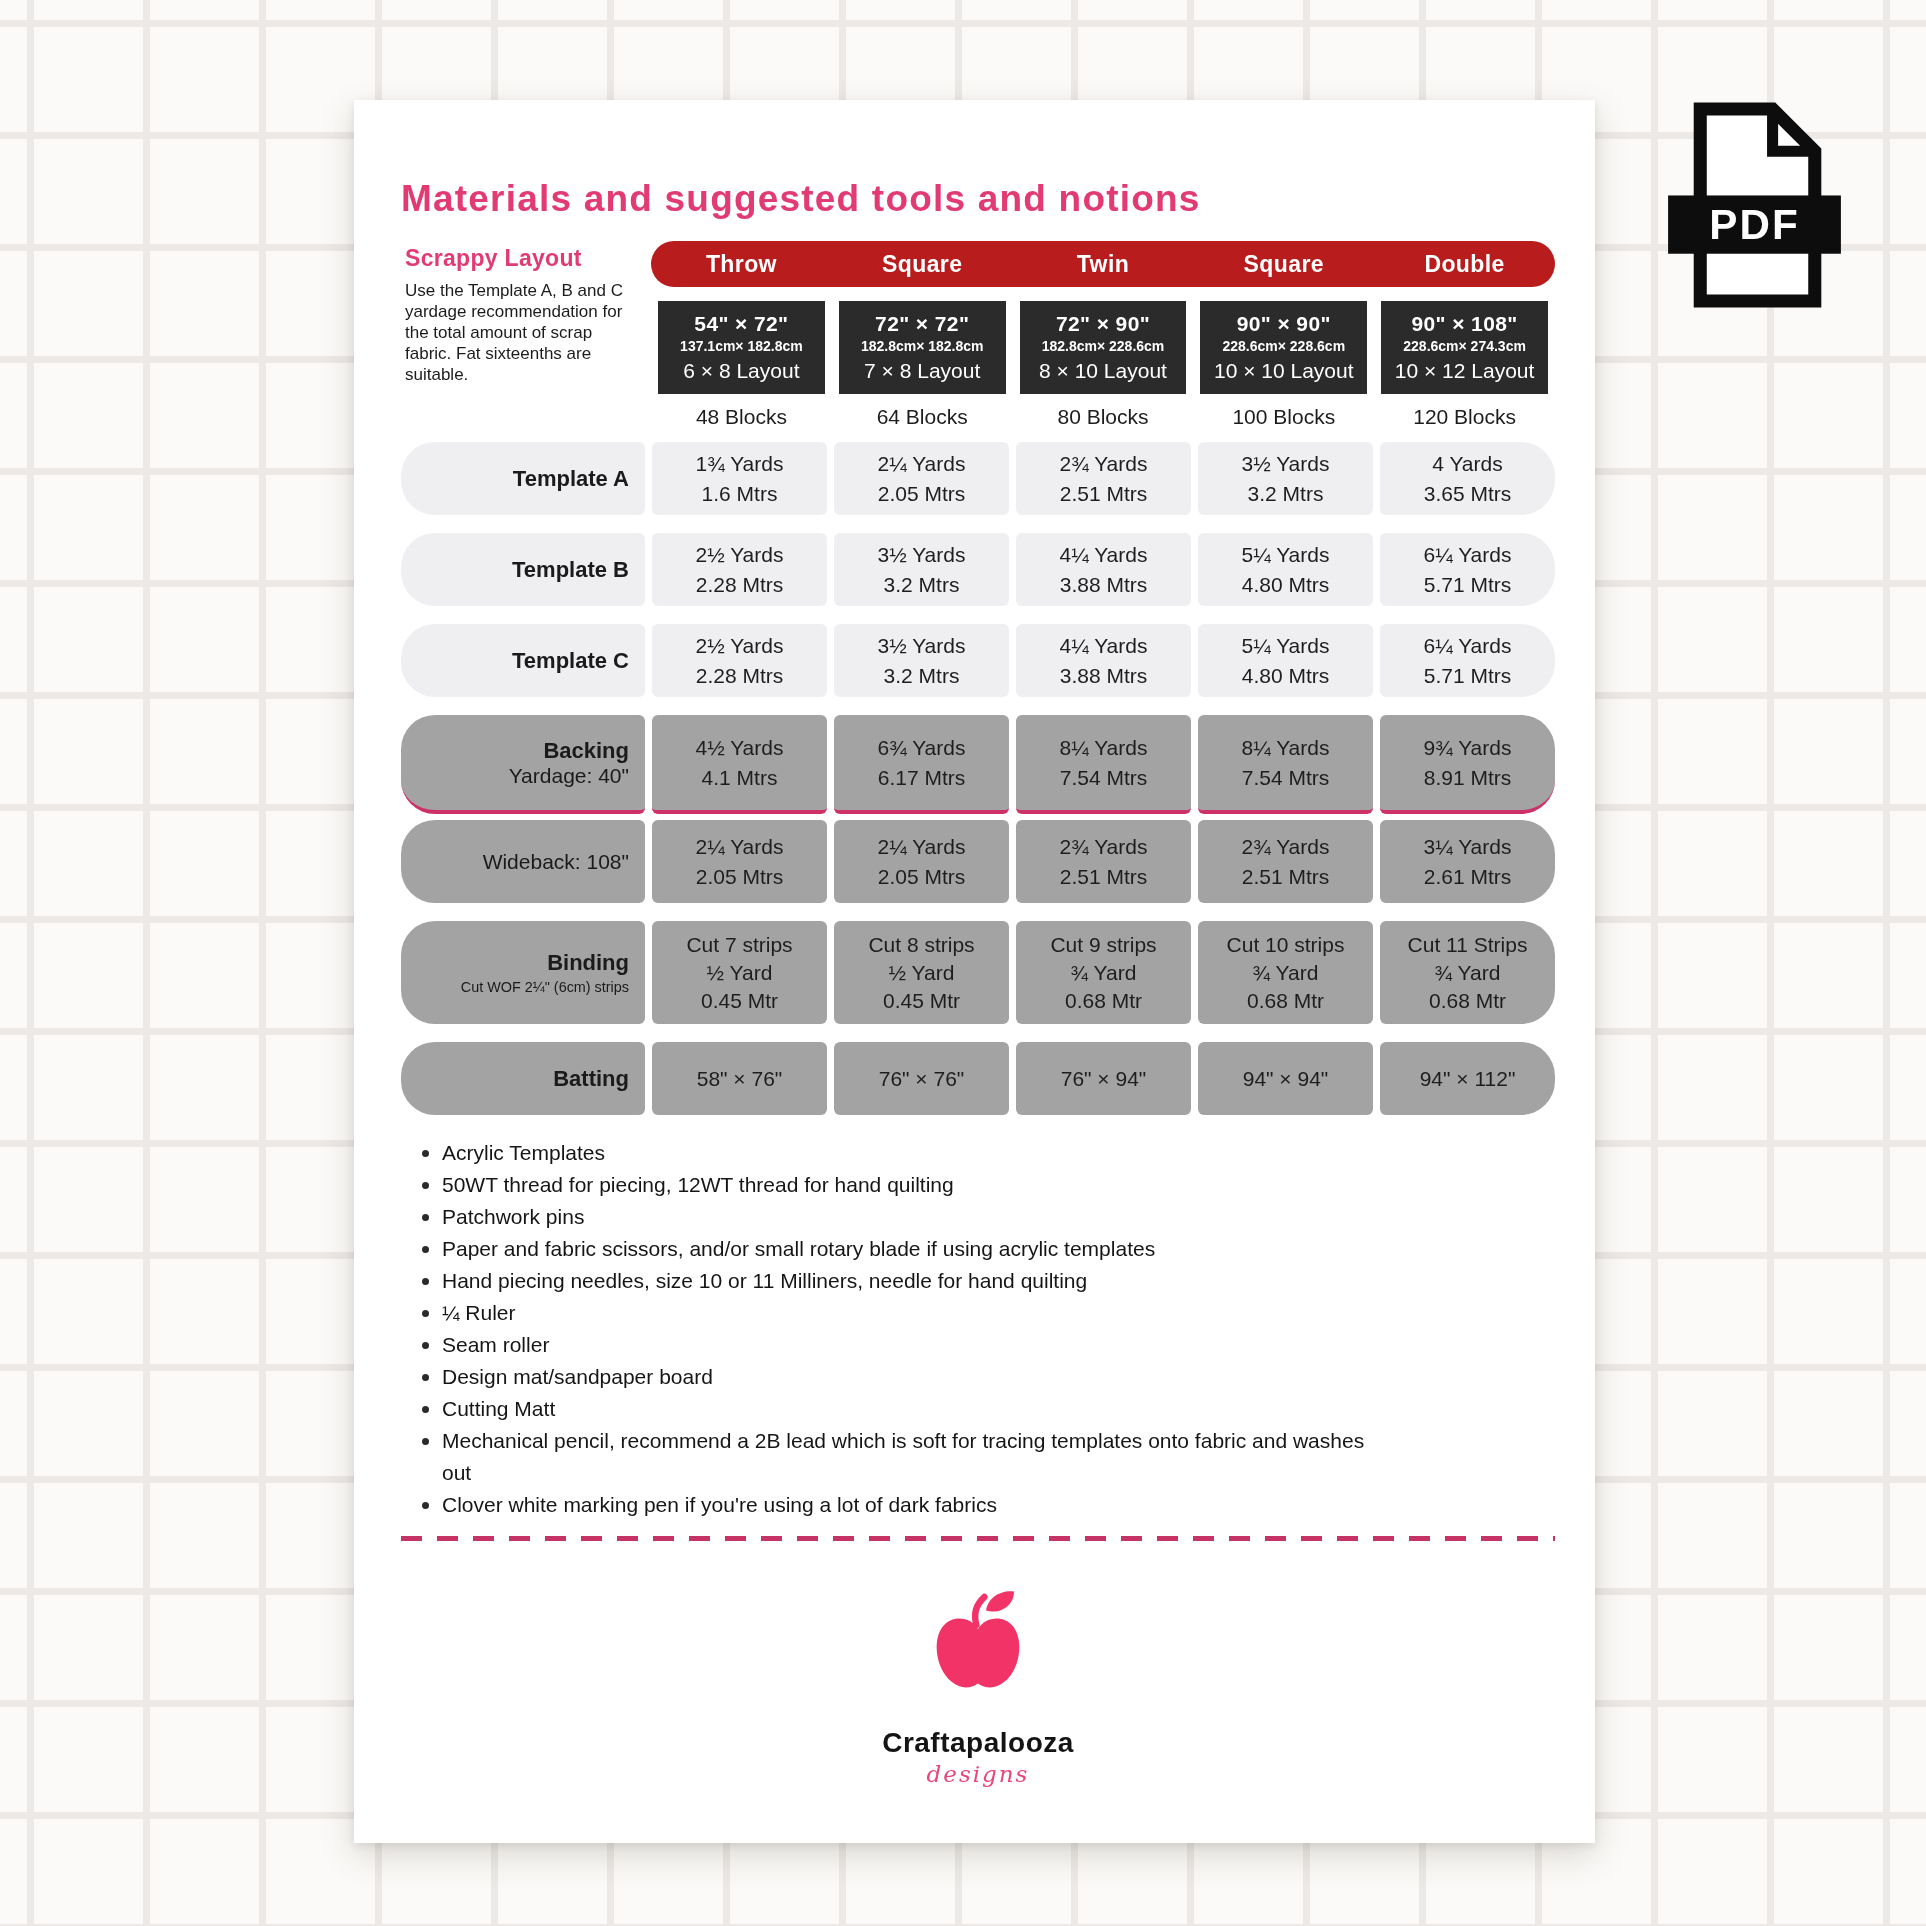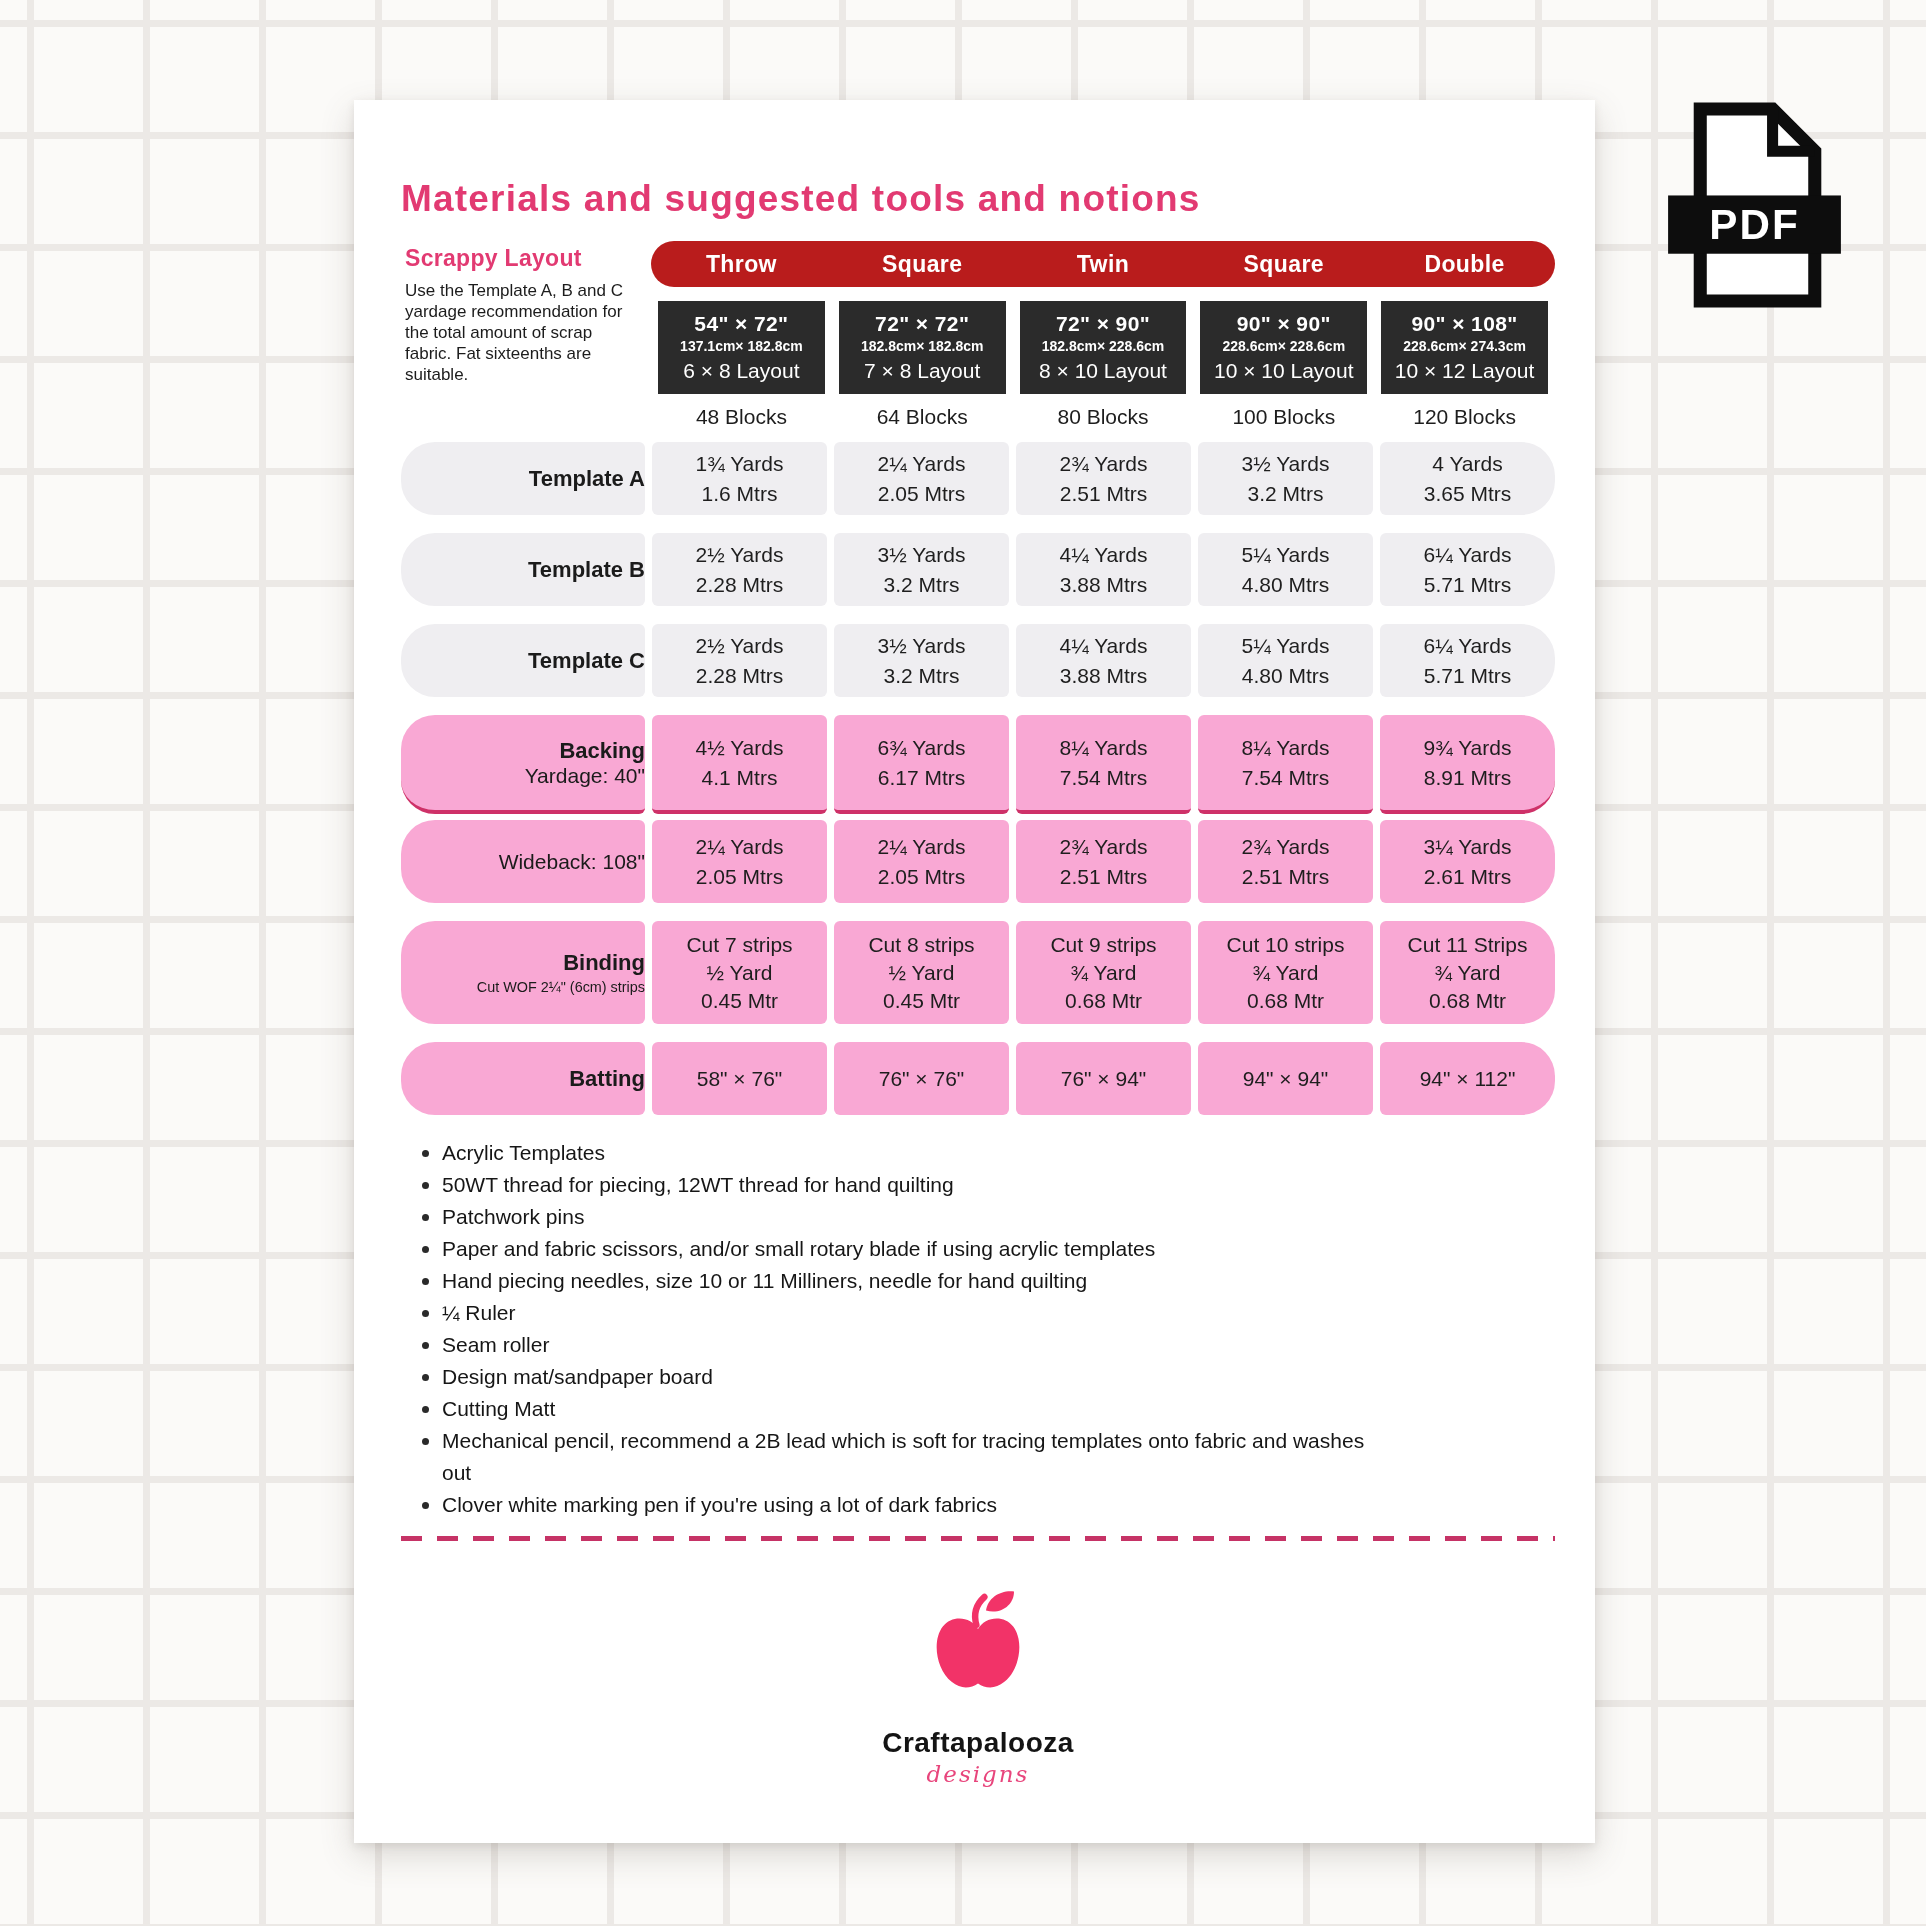--- a/index.html
+++ b/index.html
@@ -42,30 +42,30 @@
 
   .blocks { display:flex; margin-top:11px; }
   .blocks .blk { flex:1; text-align:center; font-size:21px; color:#1d1d1d; }
 
   .rows { margin-top:0; }
   .drow { display:flex; gap:7px; margin-top:18px; }
   .drow.first { margin-top:13px; }
   .drow.tight { margin-top:6px; }
   .dlabel {
     width:244px; flex:none; display:flex; flex-direction:column; justify-content:center;
-    align-items:flex-end; text-align:right; 
+    align-items:flex-end; text-align:right; padding-right:16px;
     border-radius:34px 6px 6px 34px;
   }
   .dcell {
     flex:1; display:flex; flex-direction:column; justify-content:center;
     text-align:center; border-radius:6px; color:#1e1e1e; font-size:21px; line-height:30px;
   }
   .dcell:last-child { border-radius:6px 34px 34px 6px; }
   .drow.gray .dlabel, .drow.gray .dcell { background:#EFEEF1; }
-  .drow.pink .dlabel, .drow.pink .dcell { background:#f9a8d4; }
+  .drow.pink .dlabel, .drow.pink .dcell { background:#a3a3a3; }
   .h74 { height:73px; } .h100 { height:99px; } .h84 { height:83px; } .h104 { height:103px; }
   .drow.rule .dlabel, .drow.rule .dcell { border-bottom:4px solid #CE3168; }
   .lab-b { font-size:22px; font-weight:800; color:#1b1b1b; }
   .lab-r { font-size:21px; font-weight:400; color:#1b1b1b; }
   .lab-s { font-size:14.4px; color:#1b1b1b; margin-top:3px; }
   .drow.binding .dcell { line-height:28px; }
 
   .notions { margin:22px 0 0 12px; list-style:none; max-width:980px; }
   .notions li { position:relative; padding-left:29px; font-size:21px; line-height:32px; color:#161616; }
   .dot { position:absolute; left:9px; top:13px; width:7px; height:7px; border-radius:50%; background:#2a2a2a; }

